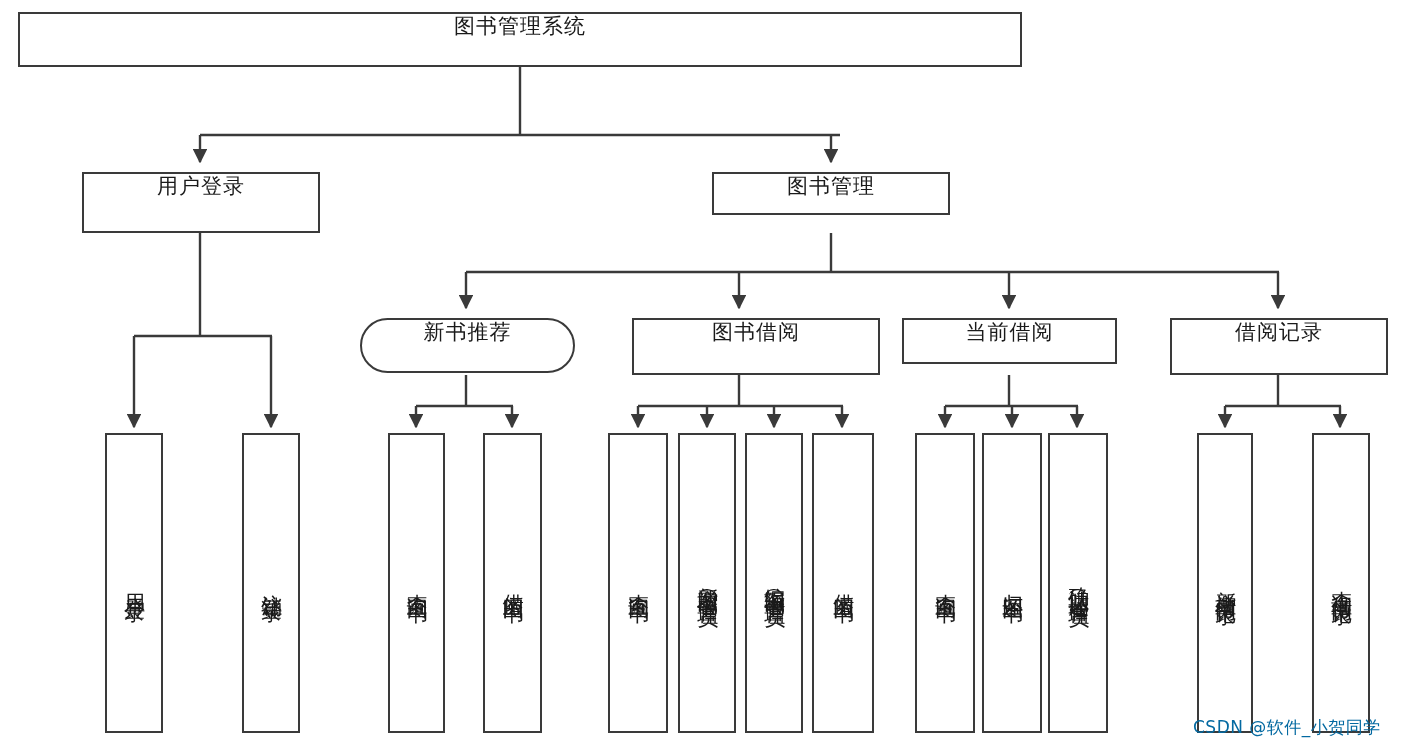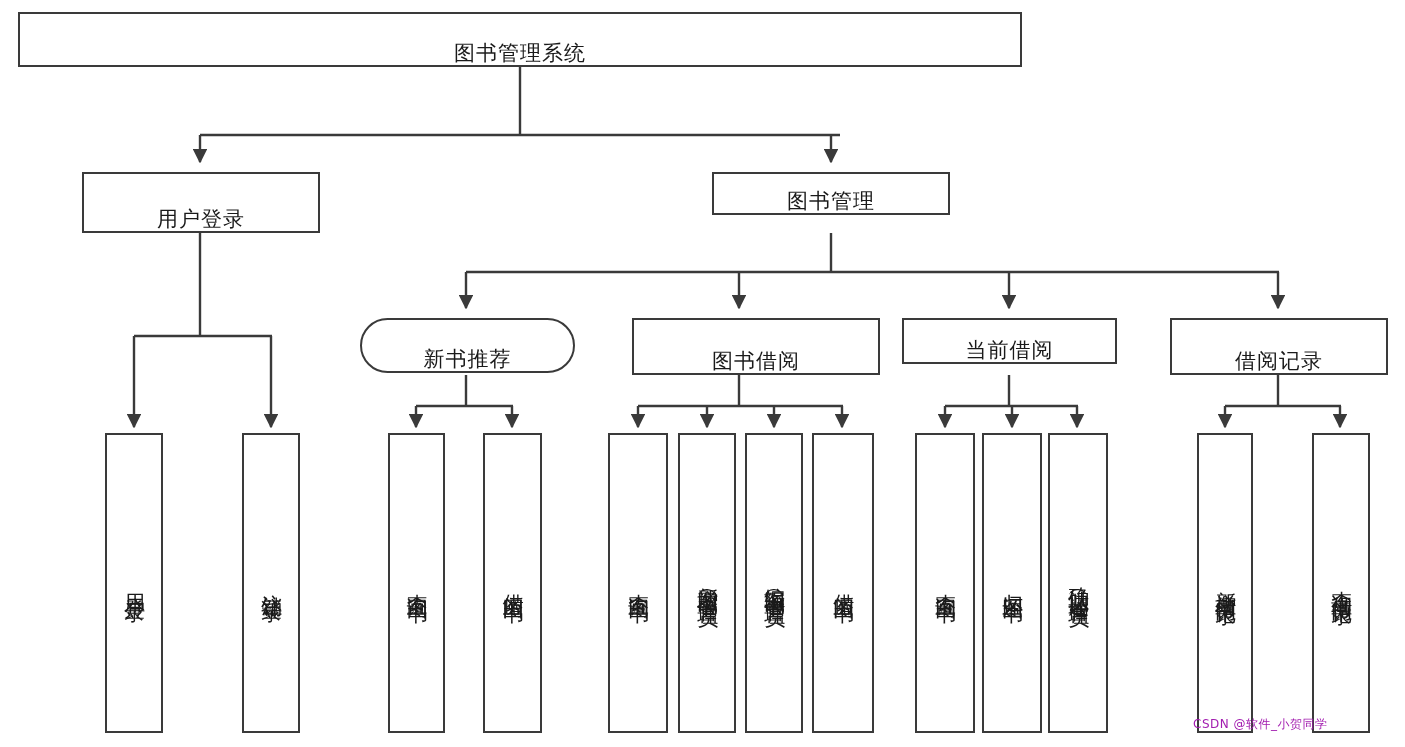--- a/index.html
+++ b/index.html
@@ -25,21 +25,21 @@
     top: 0;
     width: 1405px;
     height: 747px;
   }
   .node {
     position: absolute;
     box-sizing: border-box;
     background: #ffffff;
     border: 2px solid #3a3a3a;
     display: flex;
-    align-items: flex-end;
+    align-items: flex-start;
     justify-content: center;
     z-index: 2;
   }
   .node-label {
     color: #1a1a1a;
     font-size: 21px;
     line-height: 1.15;
     letter-spacing: 1px;
     white-space: nowrap;
     text-align: center;
@@ -54,22 +54,22 @@
     writing-mode: vertical-rl;
     text-orientation: upright;
     font-size: 21px;
     line-height: 1.22;
     letter-spacing: 3px;
     white-space: normal;
     max-height: 276px;
   }
   .watermark {
     position: absolute;
-    color: #a21caf;
-    font-size: 12px;
+    color: #0369a1;
+    font-size: 17px;
     letter-spacing: 0.5px;
     white-space: nowrap;
     z-index: 3;
   }
 </style>
 </head>
 <body>
 
 <div id="diagram-root">
 

